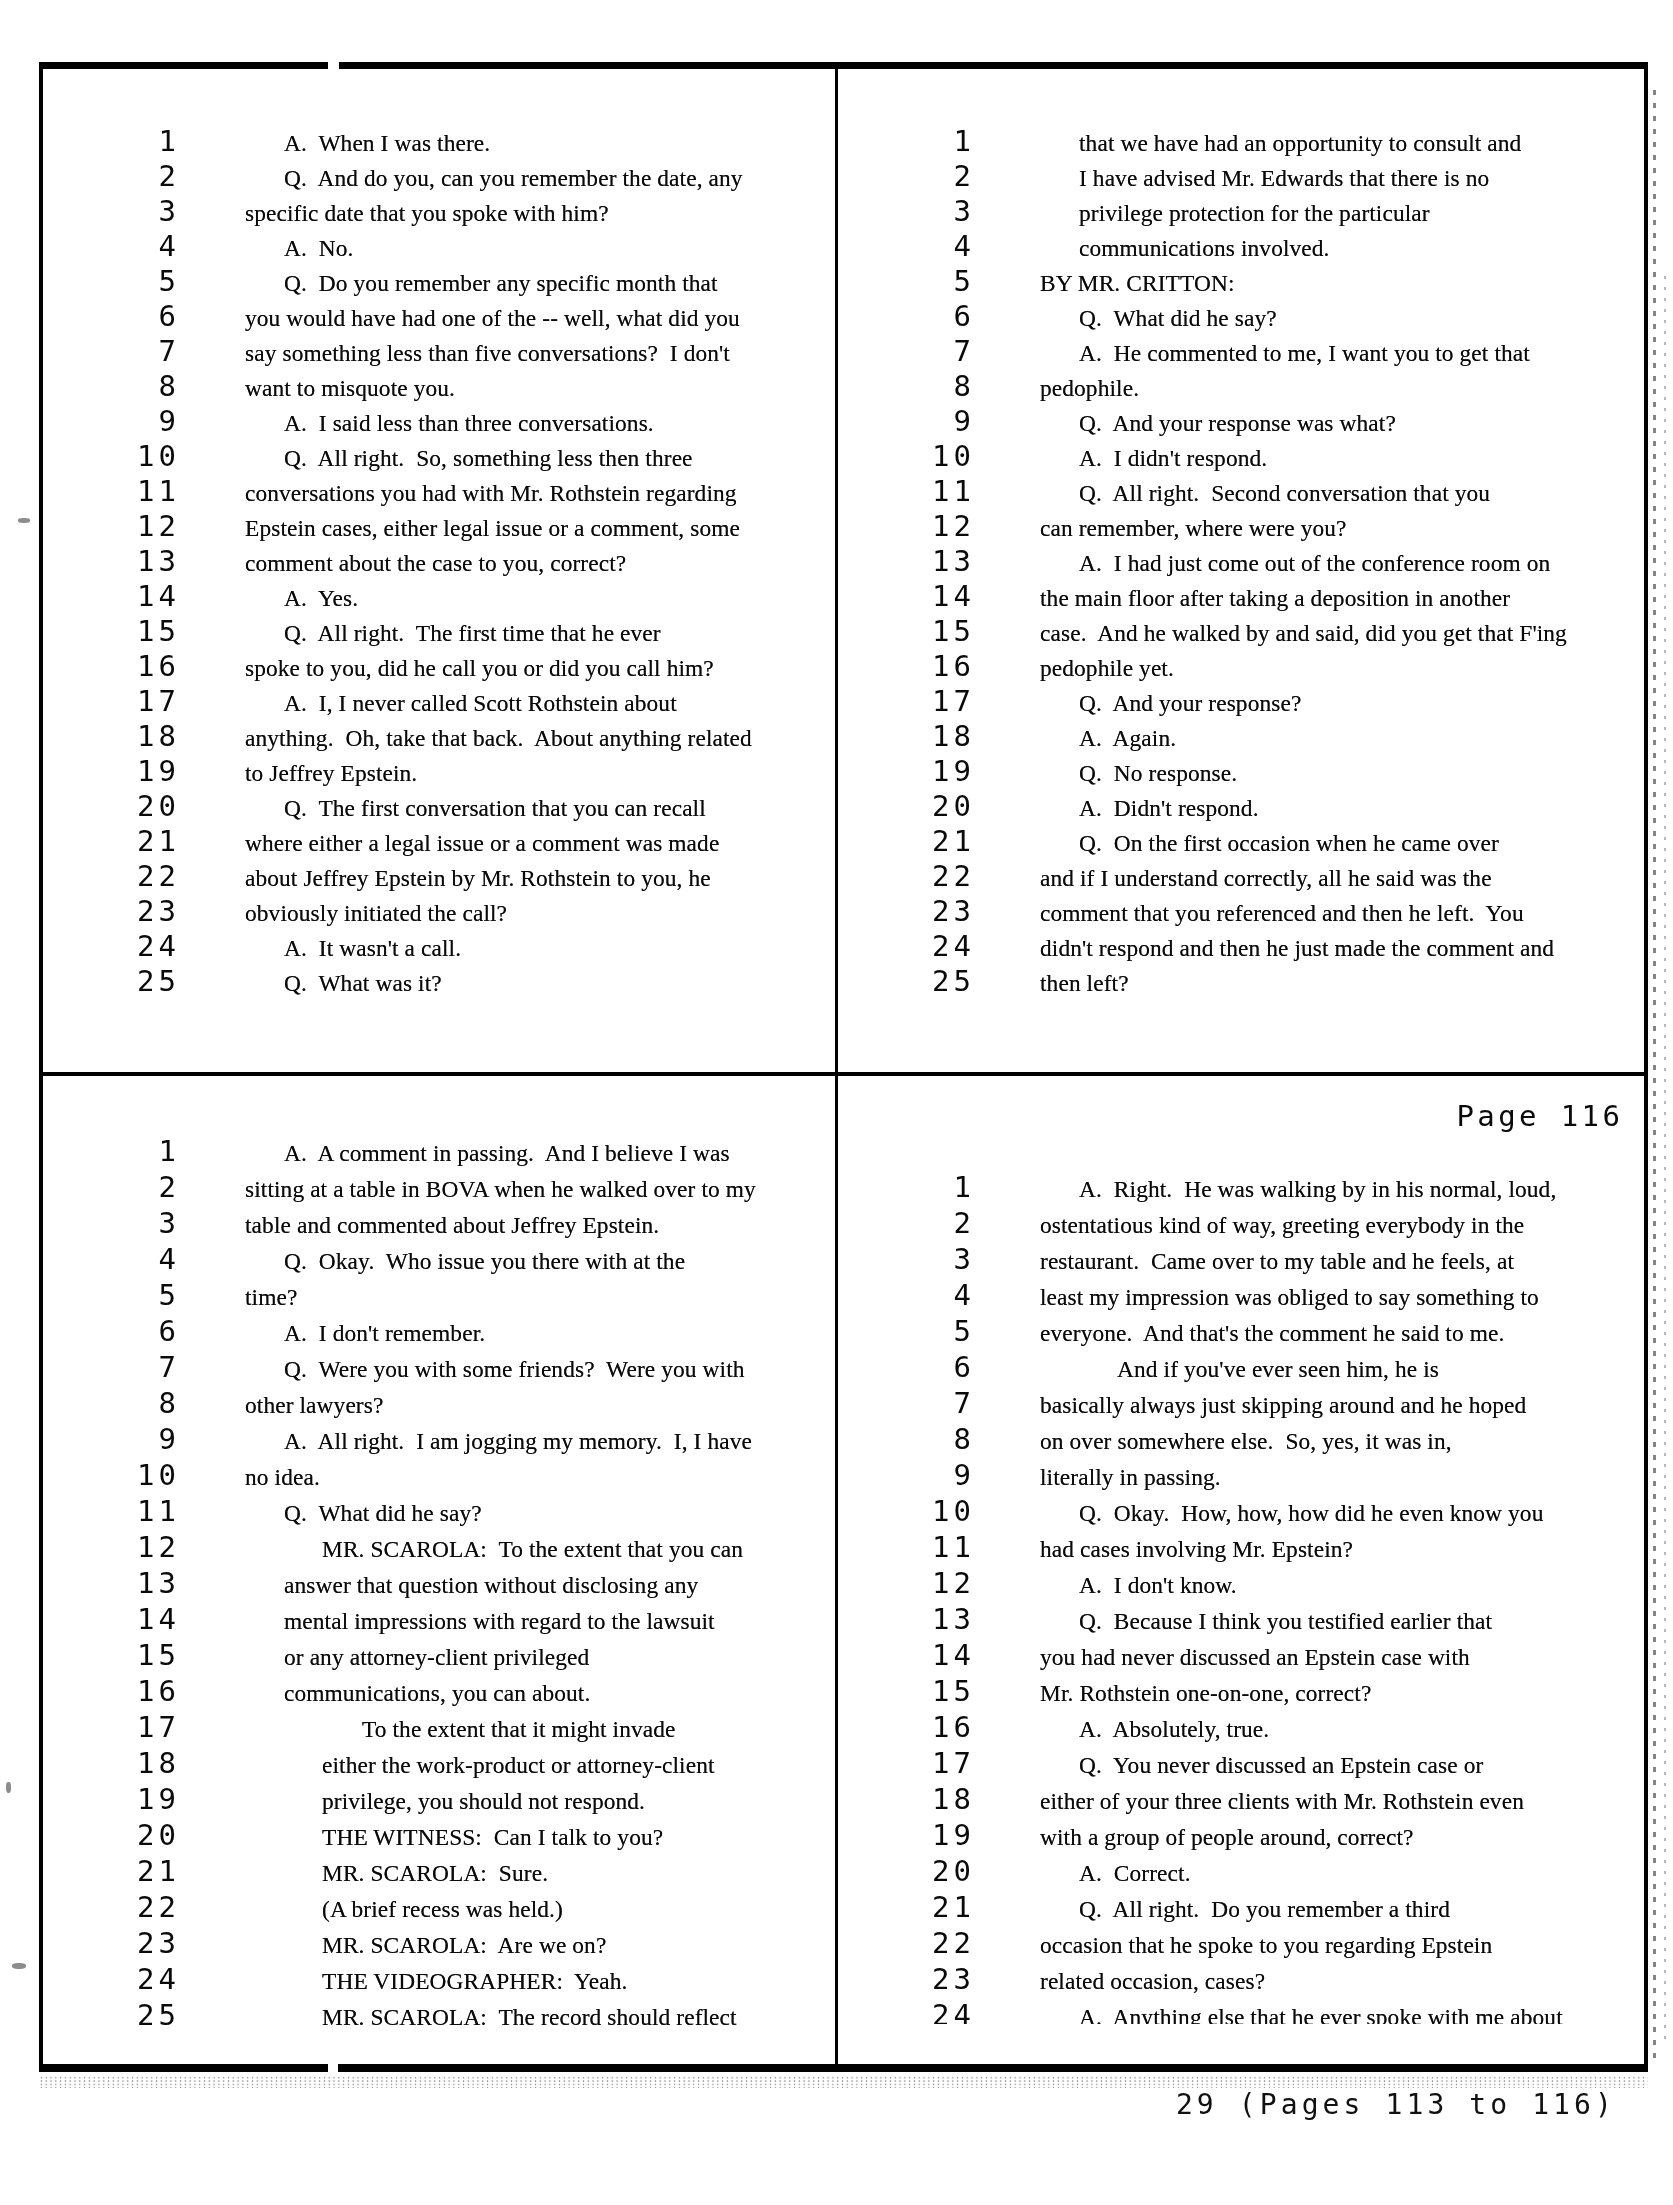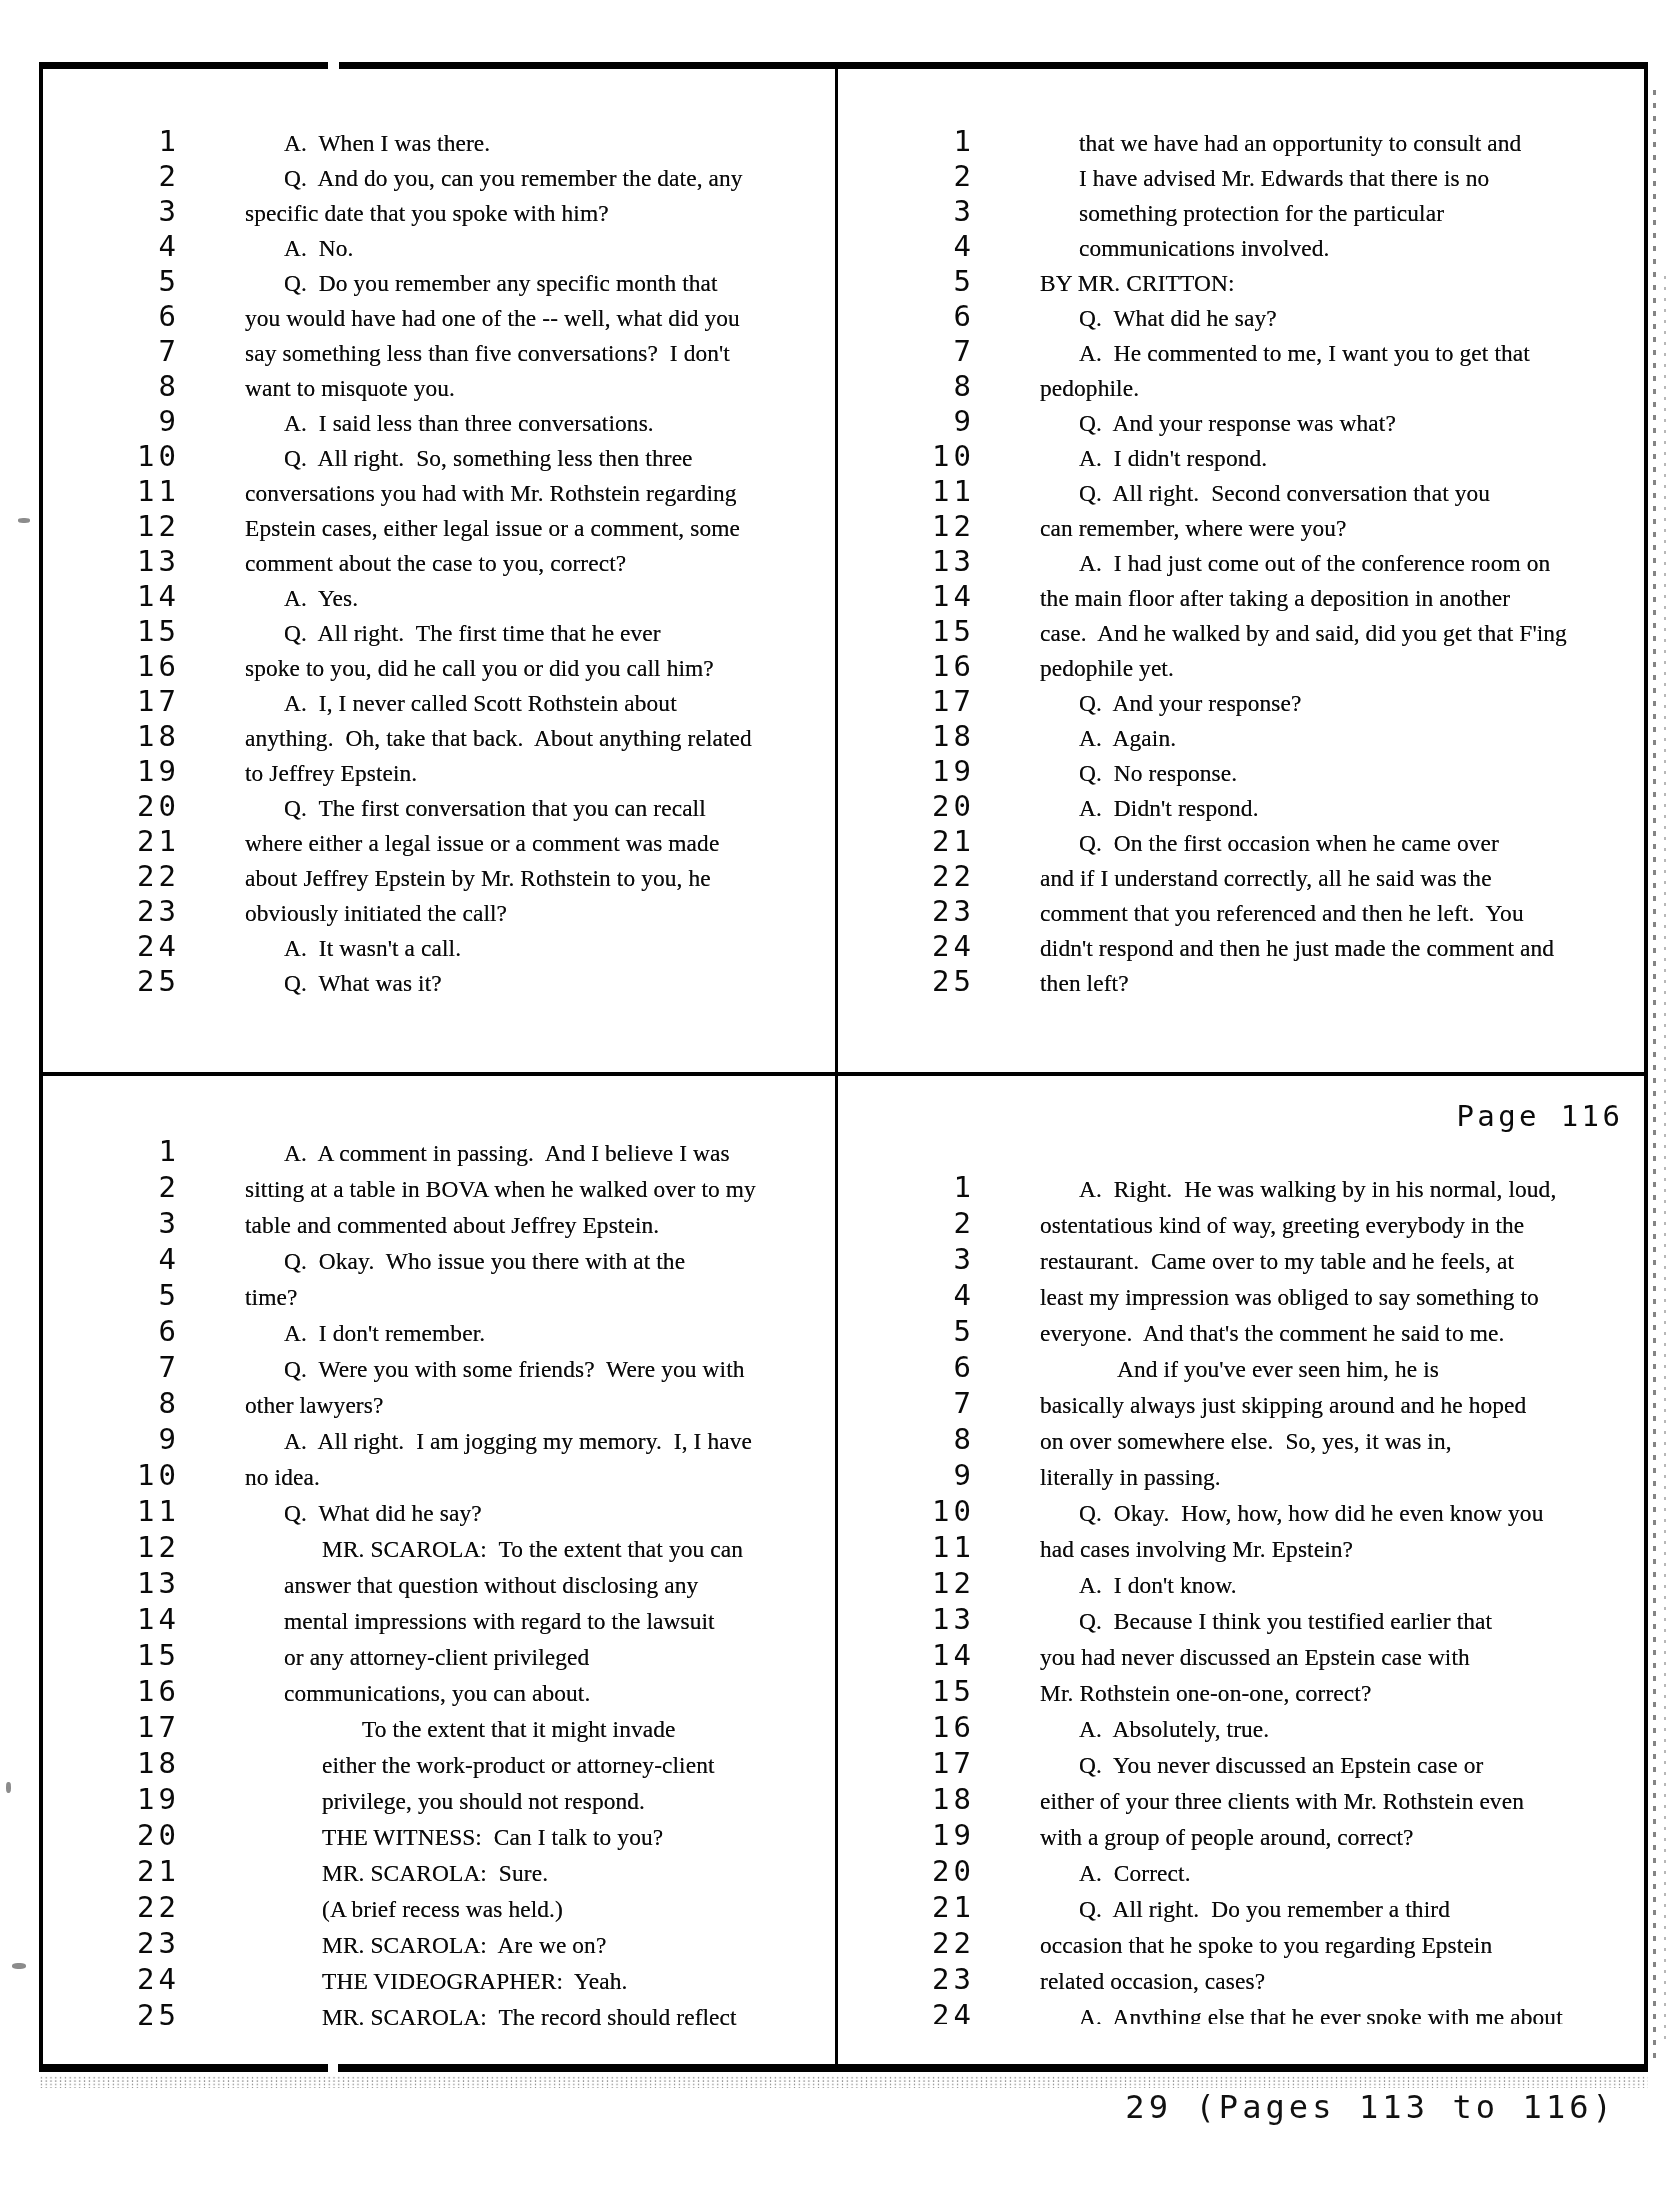--- a/index.html
+++ b/index.html
@@ -36,21 +36,21 @@
     margin-left:65px;font-size:23.4px;letter-spacing:0.1px;
     white-space:pre;text-shadow:0 0 0.3px rgba(0,0,0,0.65);
   }
   .i0{padding-left:0;}
   .i1{padding-left:39px;}
   .i2{padding-left:77px;}
   .i3{padding-left:117px;}
   .footer{
     position:absolute;right:58px;top:2088px;
     font-family:"DejaVu Sans Mono", monospace;
-    font-size:32px;letter-spacing:4.1px;white-space:pre;color:#111;
+    font-size:28px;letter-spacing:4.1px;white-space:pre;color:#111;
   }
   
   .notch-top{position:absolute;left:328px;top:62px;width:11px;height:8.3px;background:#fff;}
   .notch-bottom{position:absolute;left:328px;top:2064px;width:10.3px;height:9px;background:#fff;}
   .noise-bottom{
     position:absolute;left:39px;top:2076px;width:1609px;height:12.4px;opacity:.55;
     background-image:radial-gradient(circle, rgba(0,0,0,.75) 0.7px, transparent 1.1px);
     background-size:4.8px 3.4px;
   }
   .noise-right-1{
@@ -183,21 +183,21 @@
         <div class="tline">
           <span class="lnum">1</span>
           <span class="ltext i1">that we have had an opportunity to consult and</span>
         </div>
         <div class="tline">
           <span class="lnum">2</span>
           <span class="ltext i1">I have advised Mr. Edwards that there is no</span>
         </div>
         <div class="tline">
           <span class="lnum">3</span>
-          <span class="ltext i1">something protection for the particular</span>
+          <span class="ltext i1">privilege protection for the particular</span>
         </div>
         <div class="tline">
           <span class="lnum">4</span>
           <span class="ltext i1">communications involved.</span>
         </div>
         <div class="tline">
           <span class="lnum">5</span>
           <span class="ltext i0">BY MR. CRITTON:</span>
         </div>
         <div class="tline">

